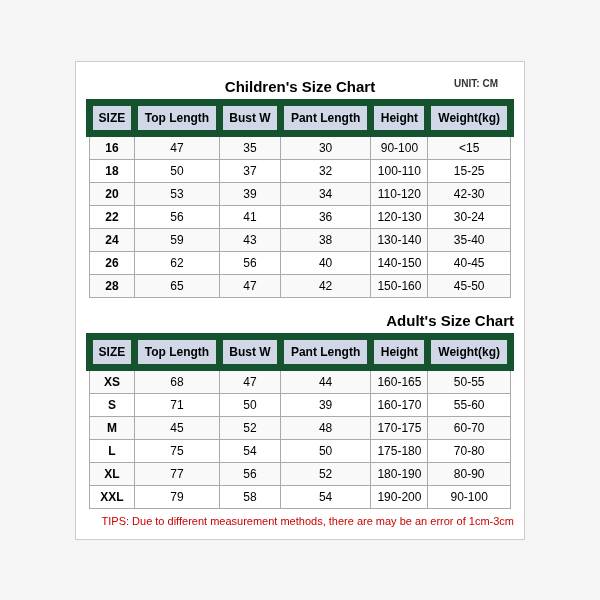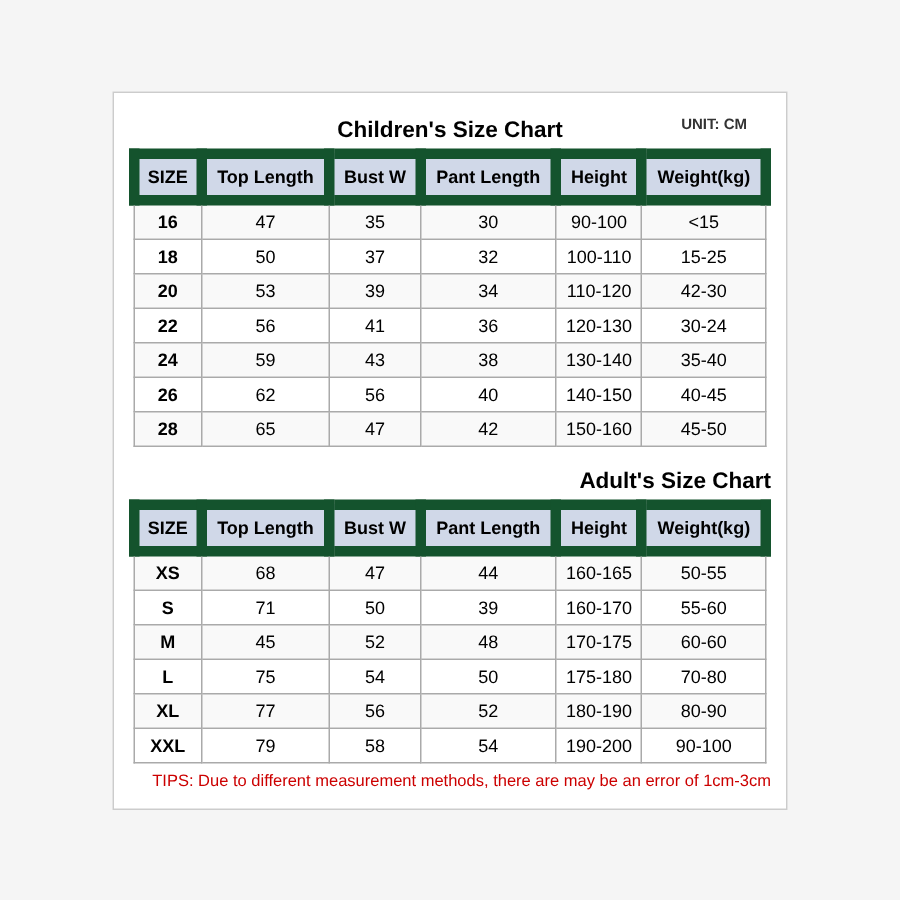--- a/index.html
+++ b/index.html
@@ -187,21 +187,21 @@
           <td>39</td>
           <td>160-170</td>
           <td>55-60</td>
         </tr>
         <tr>
           <td>M</td>
           <td>45</td>
           <td>52</td>
           <td>48</td>
           <td>170-175</td>
-          <td>60-60</td>
+          <td>60-70</td>
         </tr>
         <tr>
           <td>L</td>
           <td>75</td>
           <td>54</td>
           <td>50</td>
           <td>175-180</td>
           <td>70-80</td>
         </tr>
         <tr>

